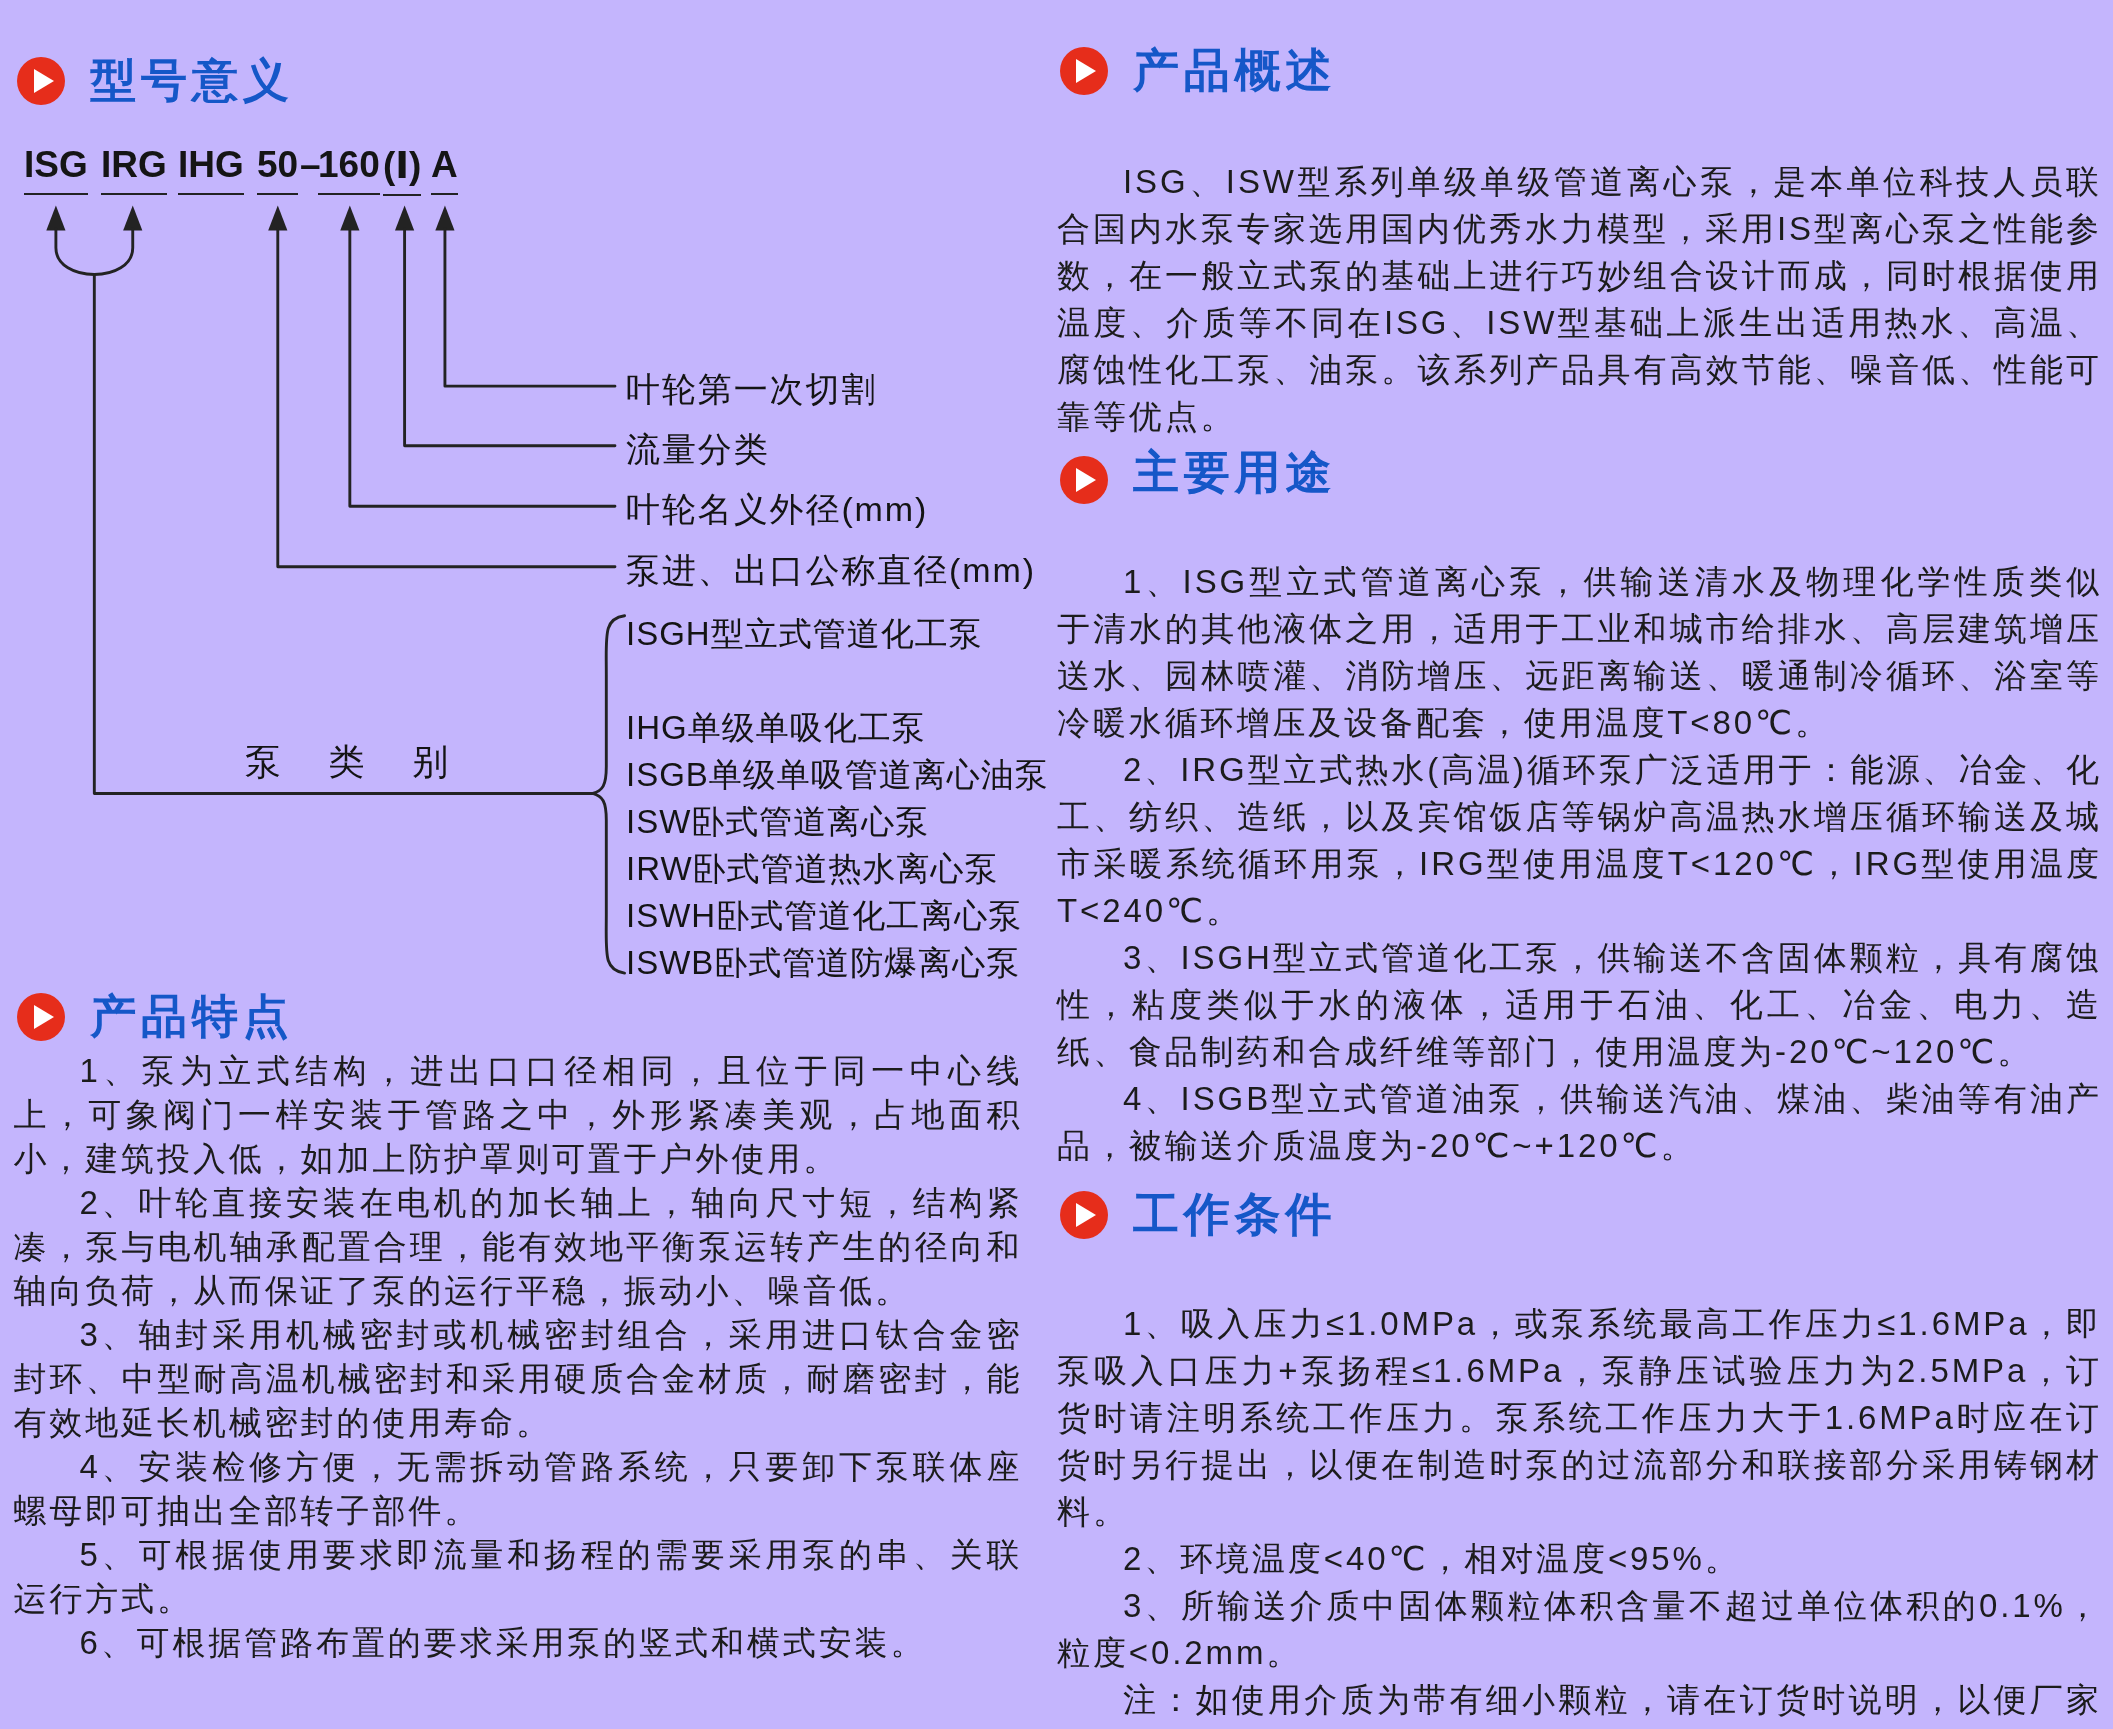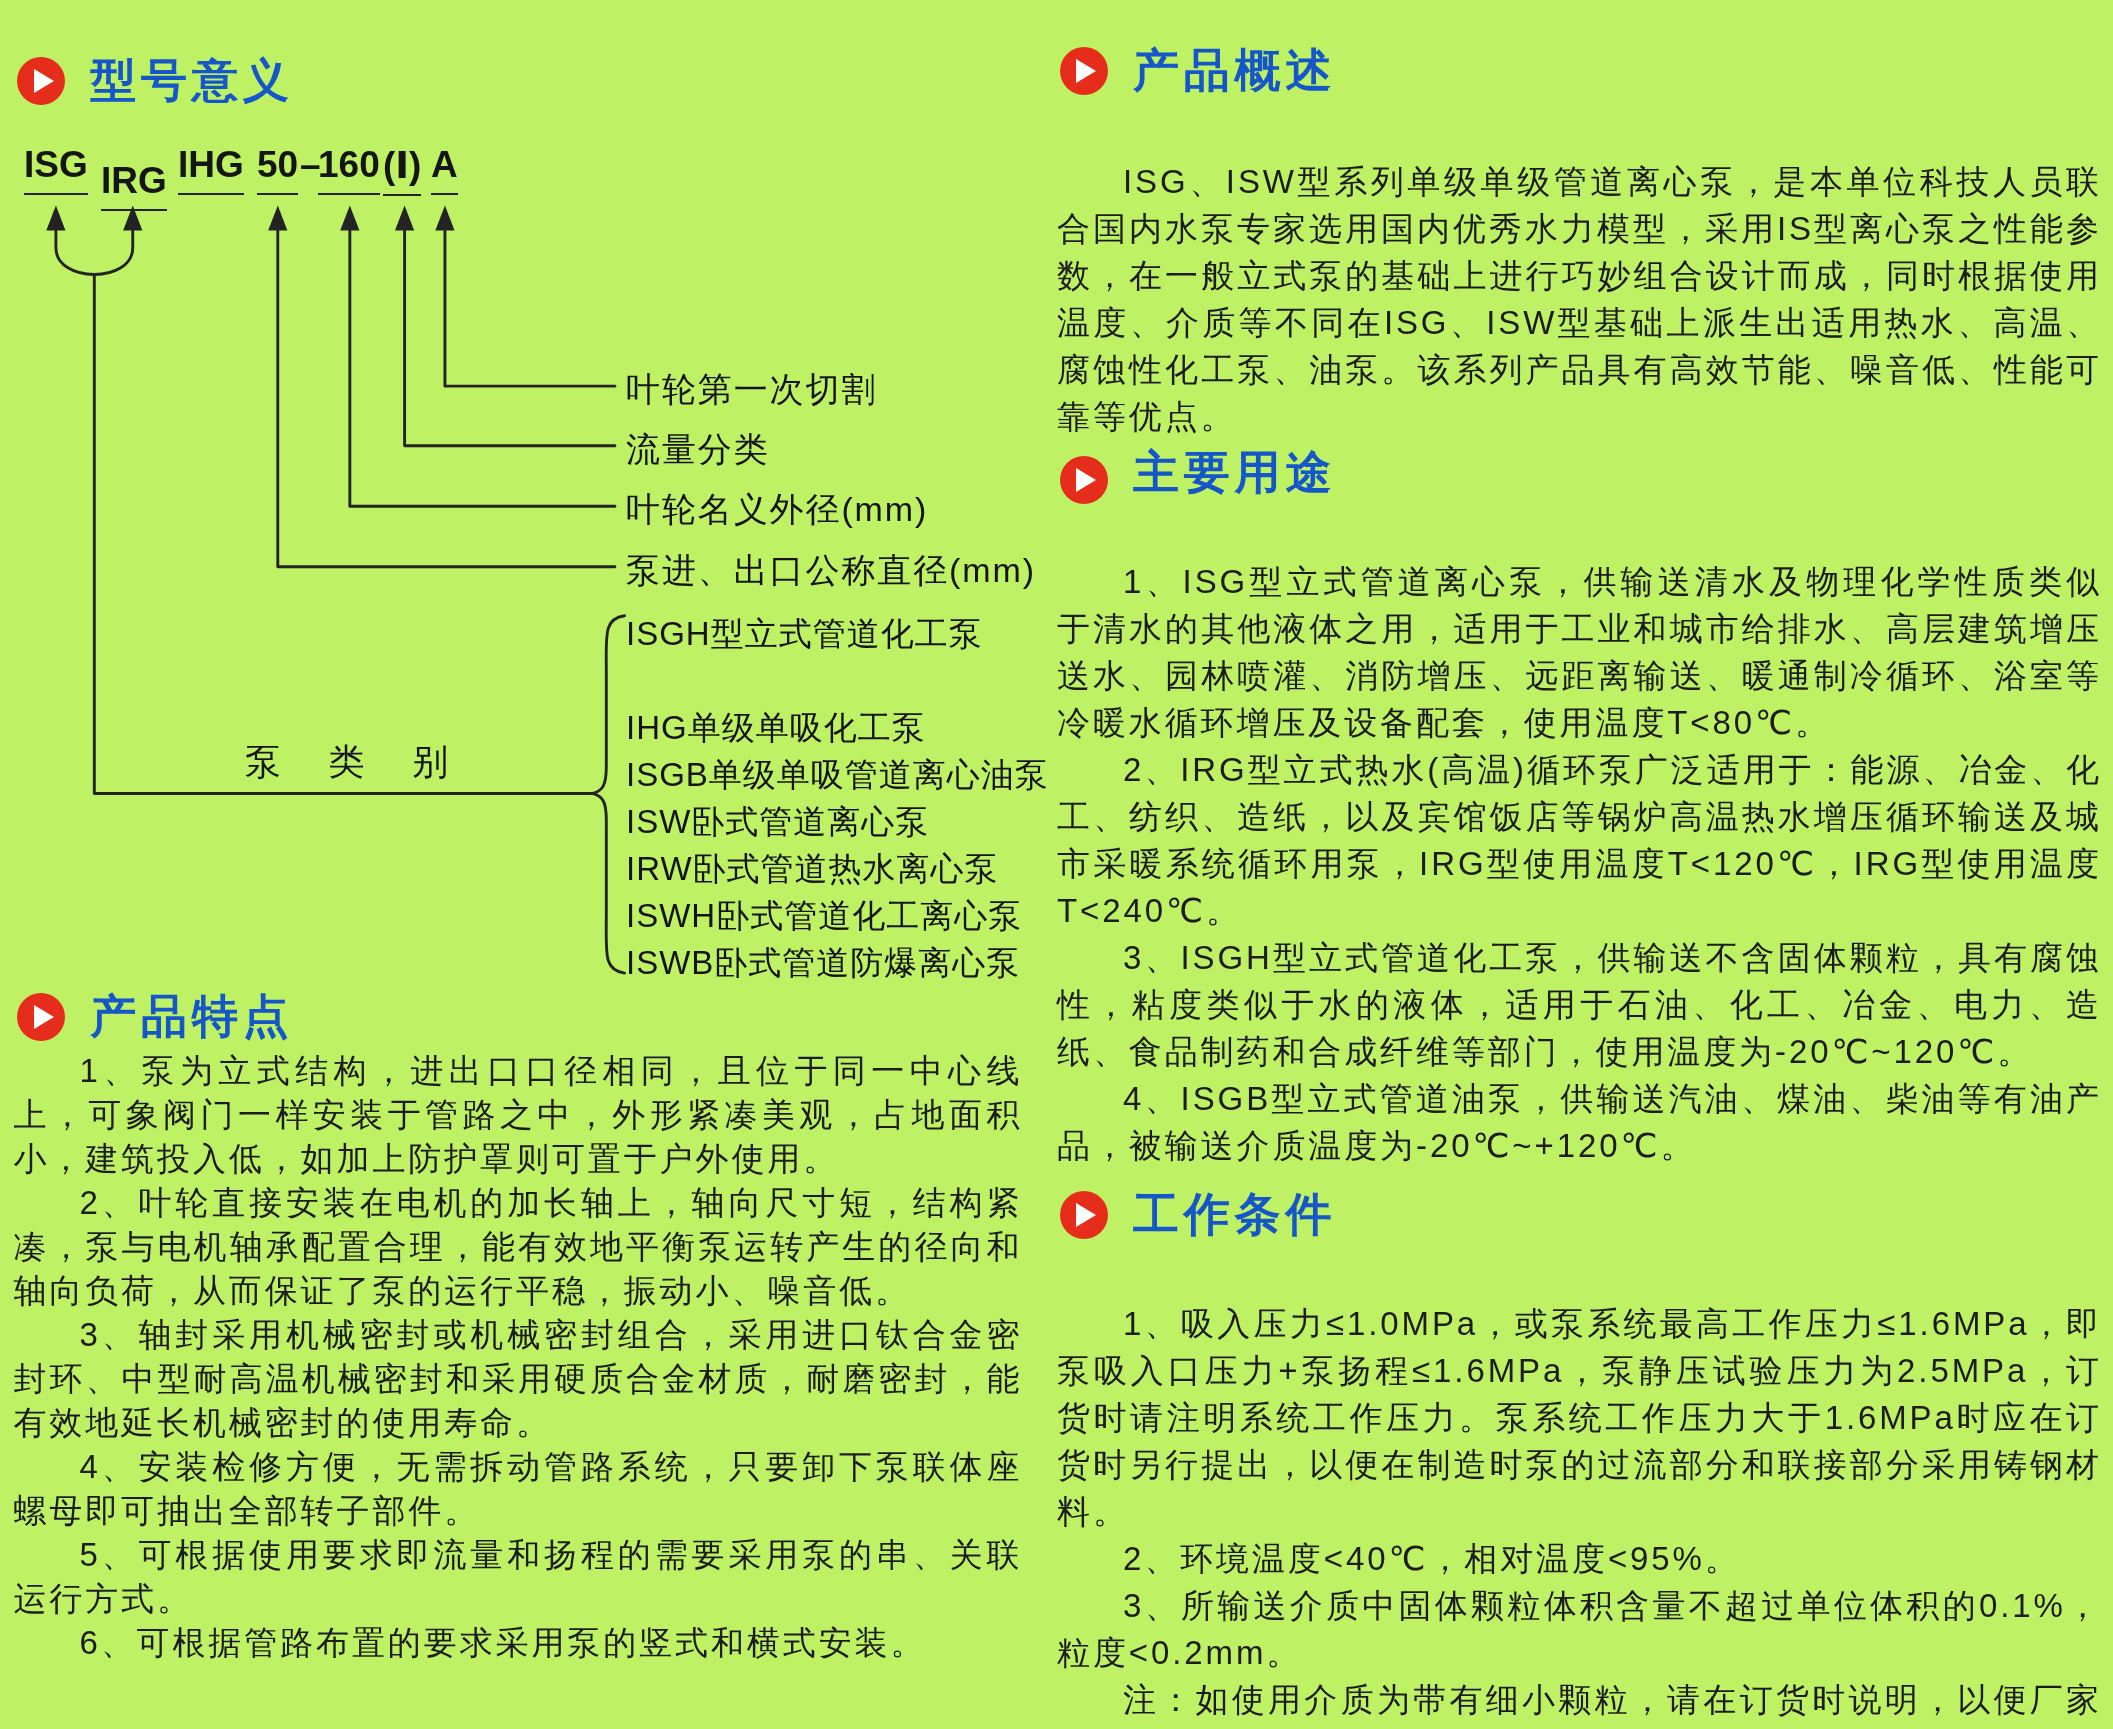--- a/index.html
+++ b/index.html
@@ -1,18 +1,18 @@
 <!DOCTYPE html>
 <html><head>
 <meta charset="utf-8">
 <style>
   html,body{margin:0;padding:0;background:#e8e6e0;}
   .stage{
     position:relative;width:2114px;height:1729px;overflow:hidden;
-    background:#bef264;
+    background:#c4b5fd;
     font-family:"Liberation Sans","DejaVu Sans",sans-serif;
     color:#1c1c1c;
   }
   
   .heading{position:absolute;display:flex;align-items:center;gap:25px;}
   .hicon{width:48px;height:48px;border-radius:50%;background:#e62d1b;position:relative;flex:0 0 auto;}
   .hicon::after{
     content:"";position:absolute;left:16.3px;top:11.5px;width:0;height:0;
     border-left:20px solid #ffffff;border-top:12.5px solid transparent;border-bottom:12.5px solid transparent;
   }
@@ -35,21 +35,21 @@
 <body>
 
 <div class="stage">
 
   <div class="heading" style="left:17.3px;top:50px;">
     <span class="hicon"></span>
     <span class="htext">型号意义</span>
   </div>
 
   <span class="model-token u" style="left:24px;">ISG</span>
-  <span class="model-token u" style="left:101px;margin-top:16px;">IRG</span>
+  <span class="model-token u" style="left:101px;">IRG</span>
   <span class="model-token u" style="left:178px;">IHG</span>
   <span class="model-token u" style="left:257px;">50</span>
   <span class="model-token" style="left:300px;">–</span>
   <span class="model-token u" style="left:318px;">160</span>
   <span class="model-token u" style="left:383px;">(Ⅰ)</span>
   <span class="model-token u" style="left:431px;">A</span>
 
   <svg class="diagram" width="1057" height="999" viewBox="0 0 1100 1040">
     <g fill="#232323">
       <polygon points="58,214 48,240 68,240"></polygon>

